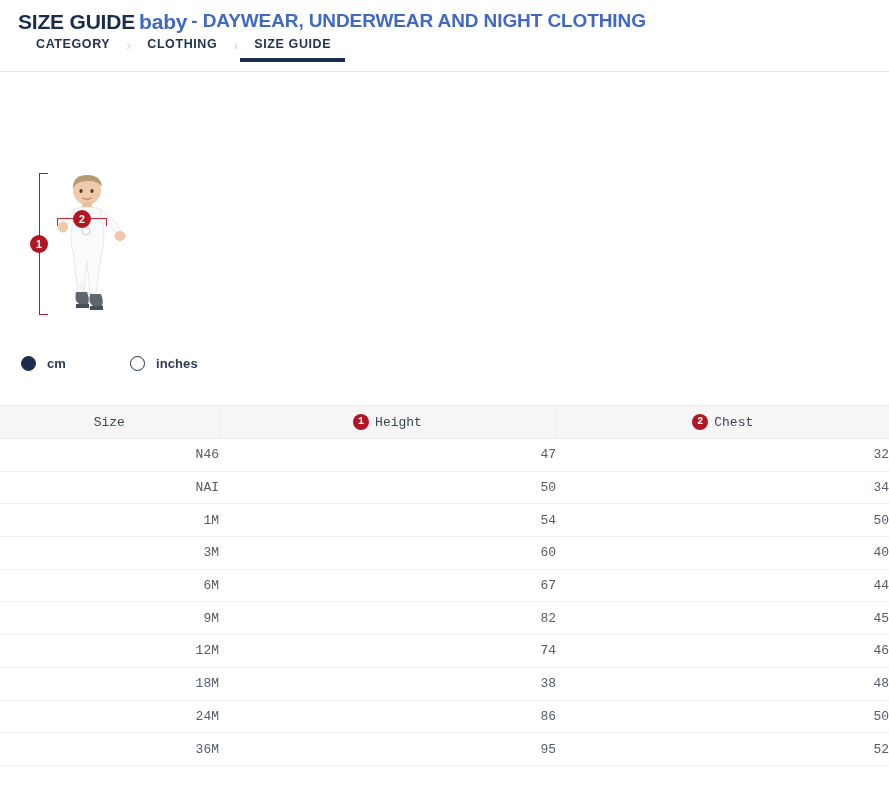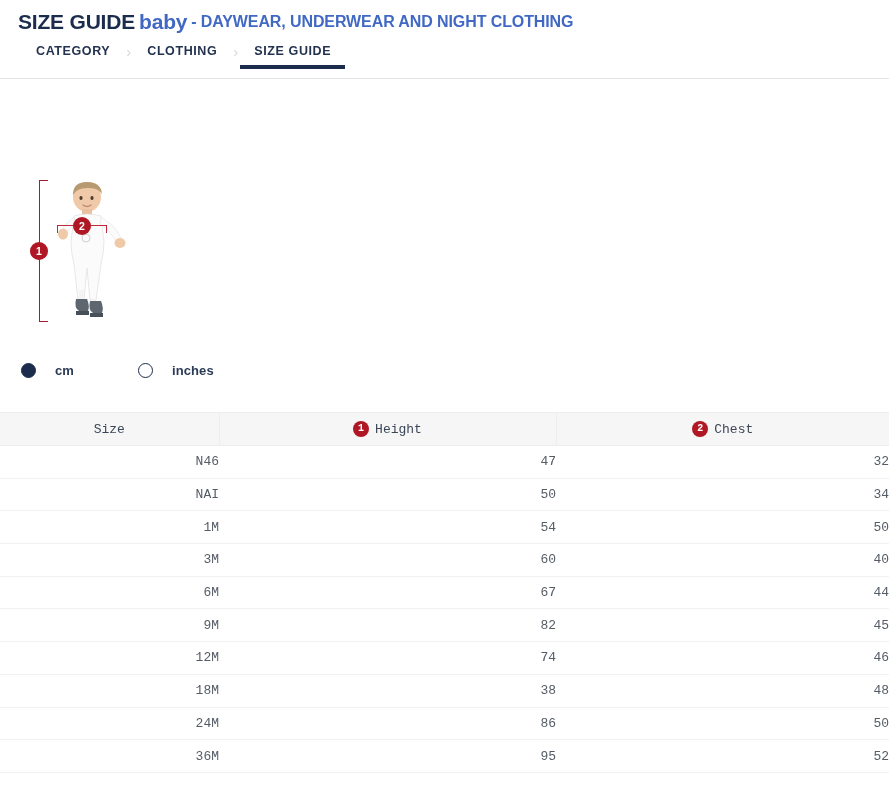--- a/index.html
+++ b/index.html
@@ -24,32 +24,32 @@
     letter-spacing: -0.2px;
   }
   .title-sub {
     font-size: 21px;
     font-weight: bold;
     color: #4169c4;
     letter-spacing: -0.2px;
     margin-left: 4px;
   }
   .title-desc {
-    font-size: 16px;
+    font-size: 19px;
     font-weight: bold;
     color: #4169c4;
     letter-spacing: -0.1px;
     margin-left: 4px;
     position: relative;
     top: -2px;
   }
 
   
   .breadcrumb-bar {
-    margin-top: 12px;
+    margin-top: 5px;
     padding-left: 36px;
     border-bottom: 1px solid #e2e4e8;
     height: 35px;
     display: flex;
     align-items: flex-start;
   }
   .crumb {
     font-size: 12.5px;
     font-weight: bold;
     color: #23324f;
@@ -159,21 +159,20 @@
     height: 22px;
   }
   .unit-option {
     display: flex;
     align-items: flex-end;
     cursor: pointer;
     background: none;
     border: none;
     padding: 0;
     font-family: inherit;
-    gap: 8px;
   }
   .unit-option + .unit-option { margin-left: 64px; }
   .radio {
     width: 15px; height: 15px;
     border-radius: 50%;
     border: 1.5px solid #1c2c4c;
     background: #ffffff;
   }
   .radio.checked { background: #1c2c4c; }
   .unit-label {

